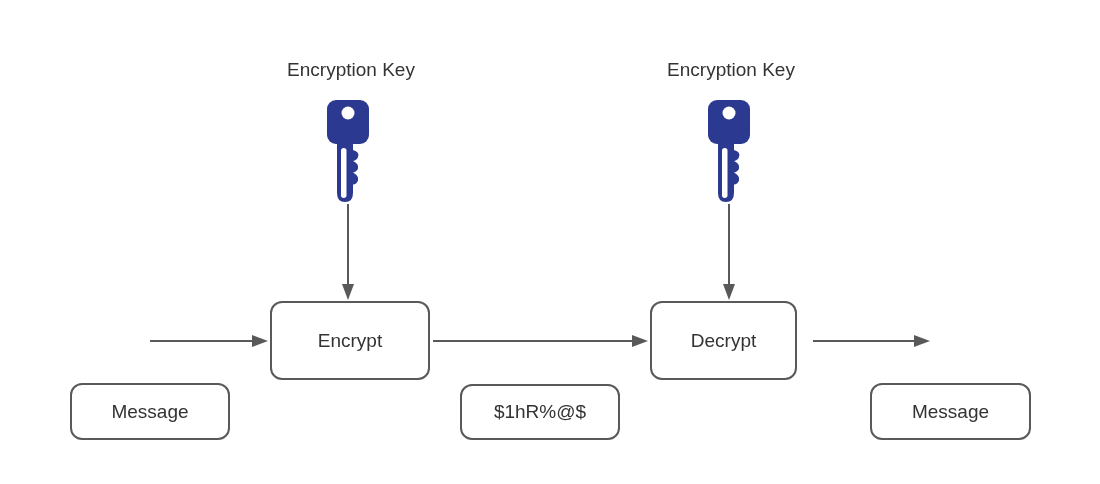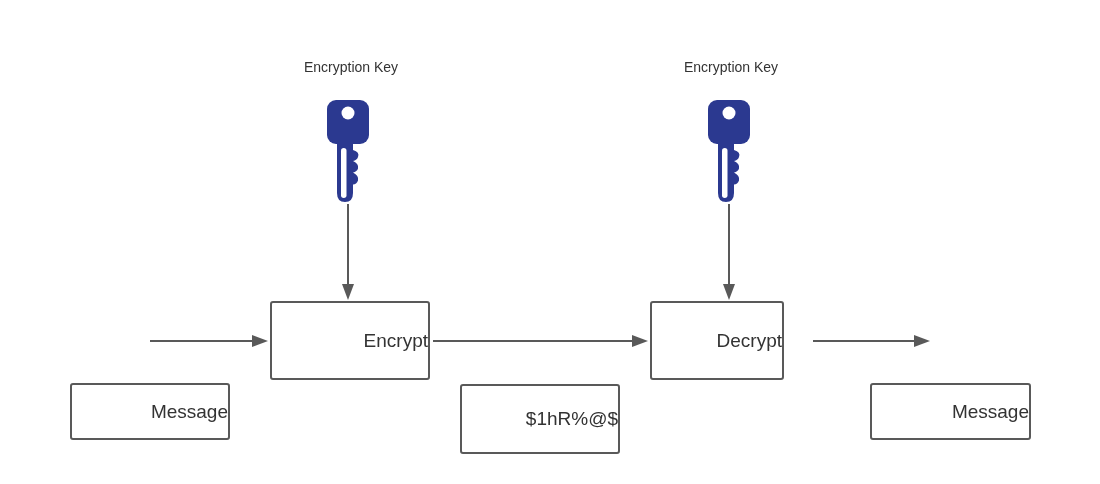--- a/index.html
+++ b/index.html
@@ -16,32 +16,32 @@
   .canvas{
     position:relative;
     width:1100px;
     height:484px;
     background:var(--bg);
     overflow:hidden;
   }
   .key-label{
     position:absolute;
     transform:translateX(-50%);
-    font-size:14px;
+    font-size:19px;
     color:var(--text);
     white-space:nowrap;
   }
   .node-box{
     position:absolute;
     background:var(--bg);
     border:2.5px solid var(--stroke);
-    border-radius:3px;
+    border-radius:12px;
     display:flex;
     align-items:center;
-    justify-content:flex-end;
+    justify-content:center;
     font-size:19px;
     color:var(--text);
     white-space:nowrap;
   }
   .key-icon{
     position:absolute;
     width:44px;
     height:104px;
   }
   .key-body{fill:var(--key-fill);}
@@ -90,27 +90,27 @@
     <polygon class="arrow-head" points="199,2 215,8 199,14"></polygon>
   </svg>
   <svg class="arrow" style="left:813px;top:333px;" width="117" height="16">
     <line class="arrow-line" x1="0" y1="8" x2="103" y2="8"></line>
     <polygon class="arrow-head" points="101,2 117,8 101,14"></polygon>
   </svg>
 
   <div class="node-box" style="left:270px;top:301px;width:160px;height:79px;">
     <span>Encrypt</span>
   </div>
-  <div class="node-box" style="left:650px;top:301px;width:134px;height:79px;">
+  <div class="node-box" style="left:650px;top:301px;width:147px;height:79px;">
     <span>Decrypt</span>
   </div>
 
   <div class="node-box" style="left:70px;top:383px;width:160px;height:57px;">
     <span>Message</span>
   </div>
-  <div class="node-box" style="left:460px;top:384px;width:160px;height:70px;">
+  <div class="node-box" style="left:460px;top:384px;width:160px;height:56px;">
     <span>$1hR%@$</span>
   </div>
   <div class="node-box" style="left:870px;top:383px;width:161px;height:57px;">
     <span>Message</span>
   </div>
 
 </div>
 
 </body></html>

